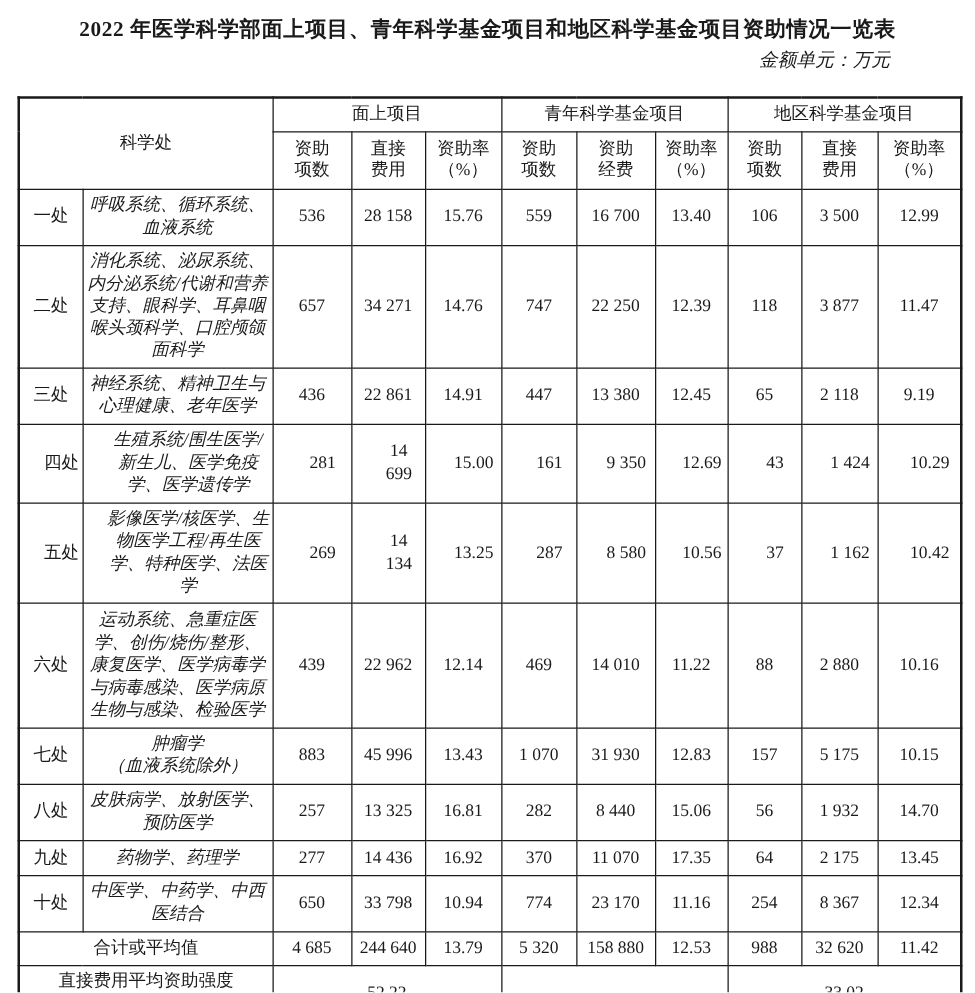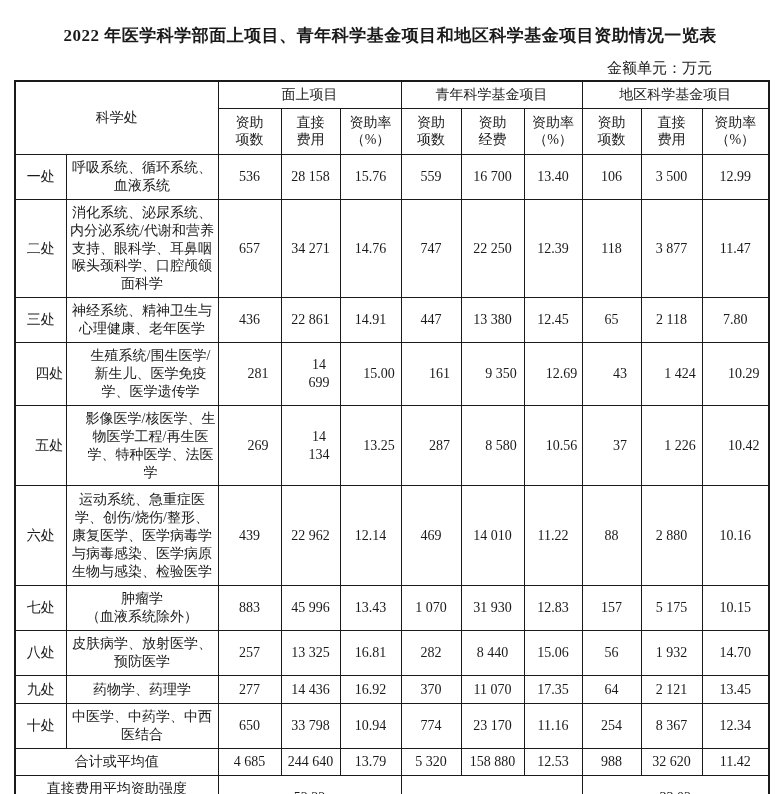--- a/index.html
+++ b/index.html
@@ -16,28 +16,29 @@
     box-sizing: border-box;
     overflow: hidden;
     background: #ffffff;
   }
   .doc-title {
     text-align: center;
     font-weight: bold;
     font-size: 17px;
     letter-spacing: 0.5px;
     padding-top: 12px;
-    margin: 12px;
+    margin: 0;
   }
   .unit-note {
     text-align: right;
     font-size: 15px;
     padding-right: 68px;
     margin-top: 4px;
-    margin-bottom: 2px;
+    margin-bottom: 19px;
+    font-style: italic;
   }
   table.main {
     border-collapse: collapse;
     table-layout: fixed;
     margin-left: 14px;
     width: 754px;
     border: 2px solid #1a1a1a;
   }
   table.main th,
   table.main td {
@@ -46,21 +47,21 @@
     vertical-align: middle;
     font-size: 14px;
     font-weight: normal;
     line-height: 1.28;
     padding: 4px 2px;
     white-space: pre-line;
     box-sizing: border-box;
   }
   tr.group-header th { height: 22px; }
   tr.sub-header th { height: 46px; }
-  td.field-cell { padding: 5px 4px; }
+  td.field-cell { padding: 5px 4px; font-style: italic; }
   tr.data-row td { height: 40px; }
   tr.row-tall td { height: 88px; }
   tr.row-med td { height: 56px; padding-left: 19px; }
   tr.row-xtall td { height: 100px; text-align: center; }
   tr.row-short td { height: 28px; text-align: center; }
   tr.total-row td { height: 26px; }
   tr.intensity-row td { height: 46px; }
 </style>
 </head>
 <body>
@@ -145,21 +146,21 @@
       <td>三处</td>
       <td class="field-cell">神经系统、精神卫生与心理健康、老年医学</td>
       <td>436</td>
       <td>22 861</td>
       <td>14.91</td>
       <td>447</td>
       <td>13 380</td>
       <td>12.45</td>
       <td>65</td>
       <td>2 118</td>
-      <td>7.80</td>
+      <td>9.19</td>
     </tr>
 
     <tr class="data-row row-med">
       <td>四处</td>
       <td class="field-cell">生殖系统/围生医学/新生儿、医学免疫学、医学遗传学</td>
       <td>281</td>
       <td>14 699</td>
       <td>15.00</td>
       <td>161</td>
       <td>9 350</td>
@@ -172,21 +173,21 @@
     <tr class="data-row row-med">
       <td>五处</td>
       <td class="field-cell">影像医学/核医学、生物医学工程/再生医学、特种医学、法医学</td>
       <td>269</td>
       <td>14 134</td>
       <td>13.25</td>
       <td>287</td>
       <td>8 580</td>
       <td>10.56</td>
       <td>37</td>
-      <td>1 226</td>
+      <td>1 162</td>
       <td>10.42</td>
     </tr>
 
     <tr class="data-row row-xtall">
       <td>六处</td>
       <td class="field-cell">运动系统、急重症医学、创伤/烧伤/整形、康复医学、医学病毒学与病毒感染、医学病原生物与感染、检验医学</td>
       <td>439</td>
       <td>22 962</td>
       <td>12.14</td>
       <td>469</td>
@@ -229,21 +230,21 @@
     <tr class="data-row row-short">
       <td>九处</td>
       <td class="field-cell">药物学、药理学</td>
       <td>277</td>
       <td>14 436</td>
       <td>16.92</td>
       <td>370</td>
       <td>11 070</td>
       <td>17.35</td>
       <td>64</td>
-      <td>2 121</td>
+      <td>2 175</td>
       <td>13.45</td>
     </tr>
 
     <tr class="data-row">
       <td>十处</td>
       <td class="field-cell">中医学、中药学、中西医结合</td>
       <td>650</td>
       <td>33 798</td>
       <td>10.94</td>
       <td>774</td>

